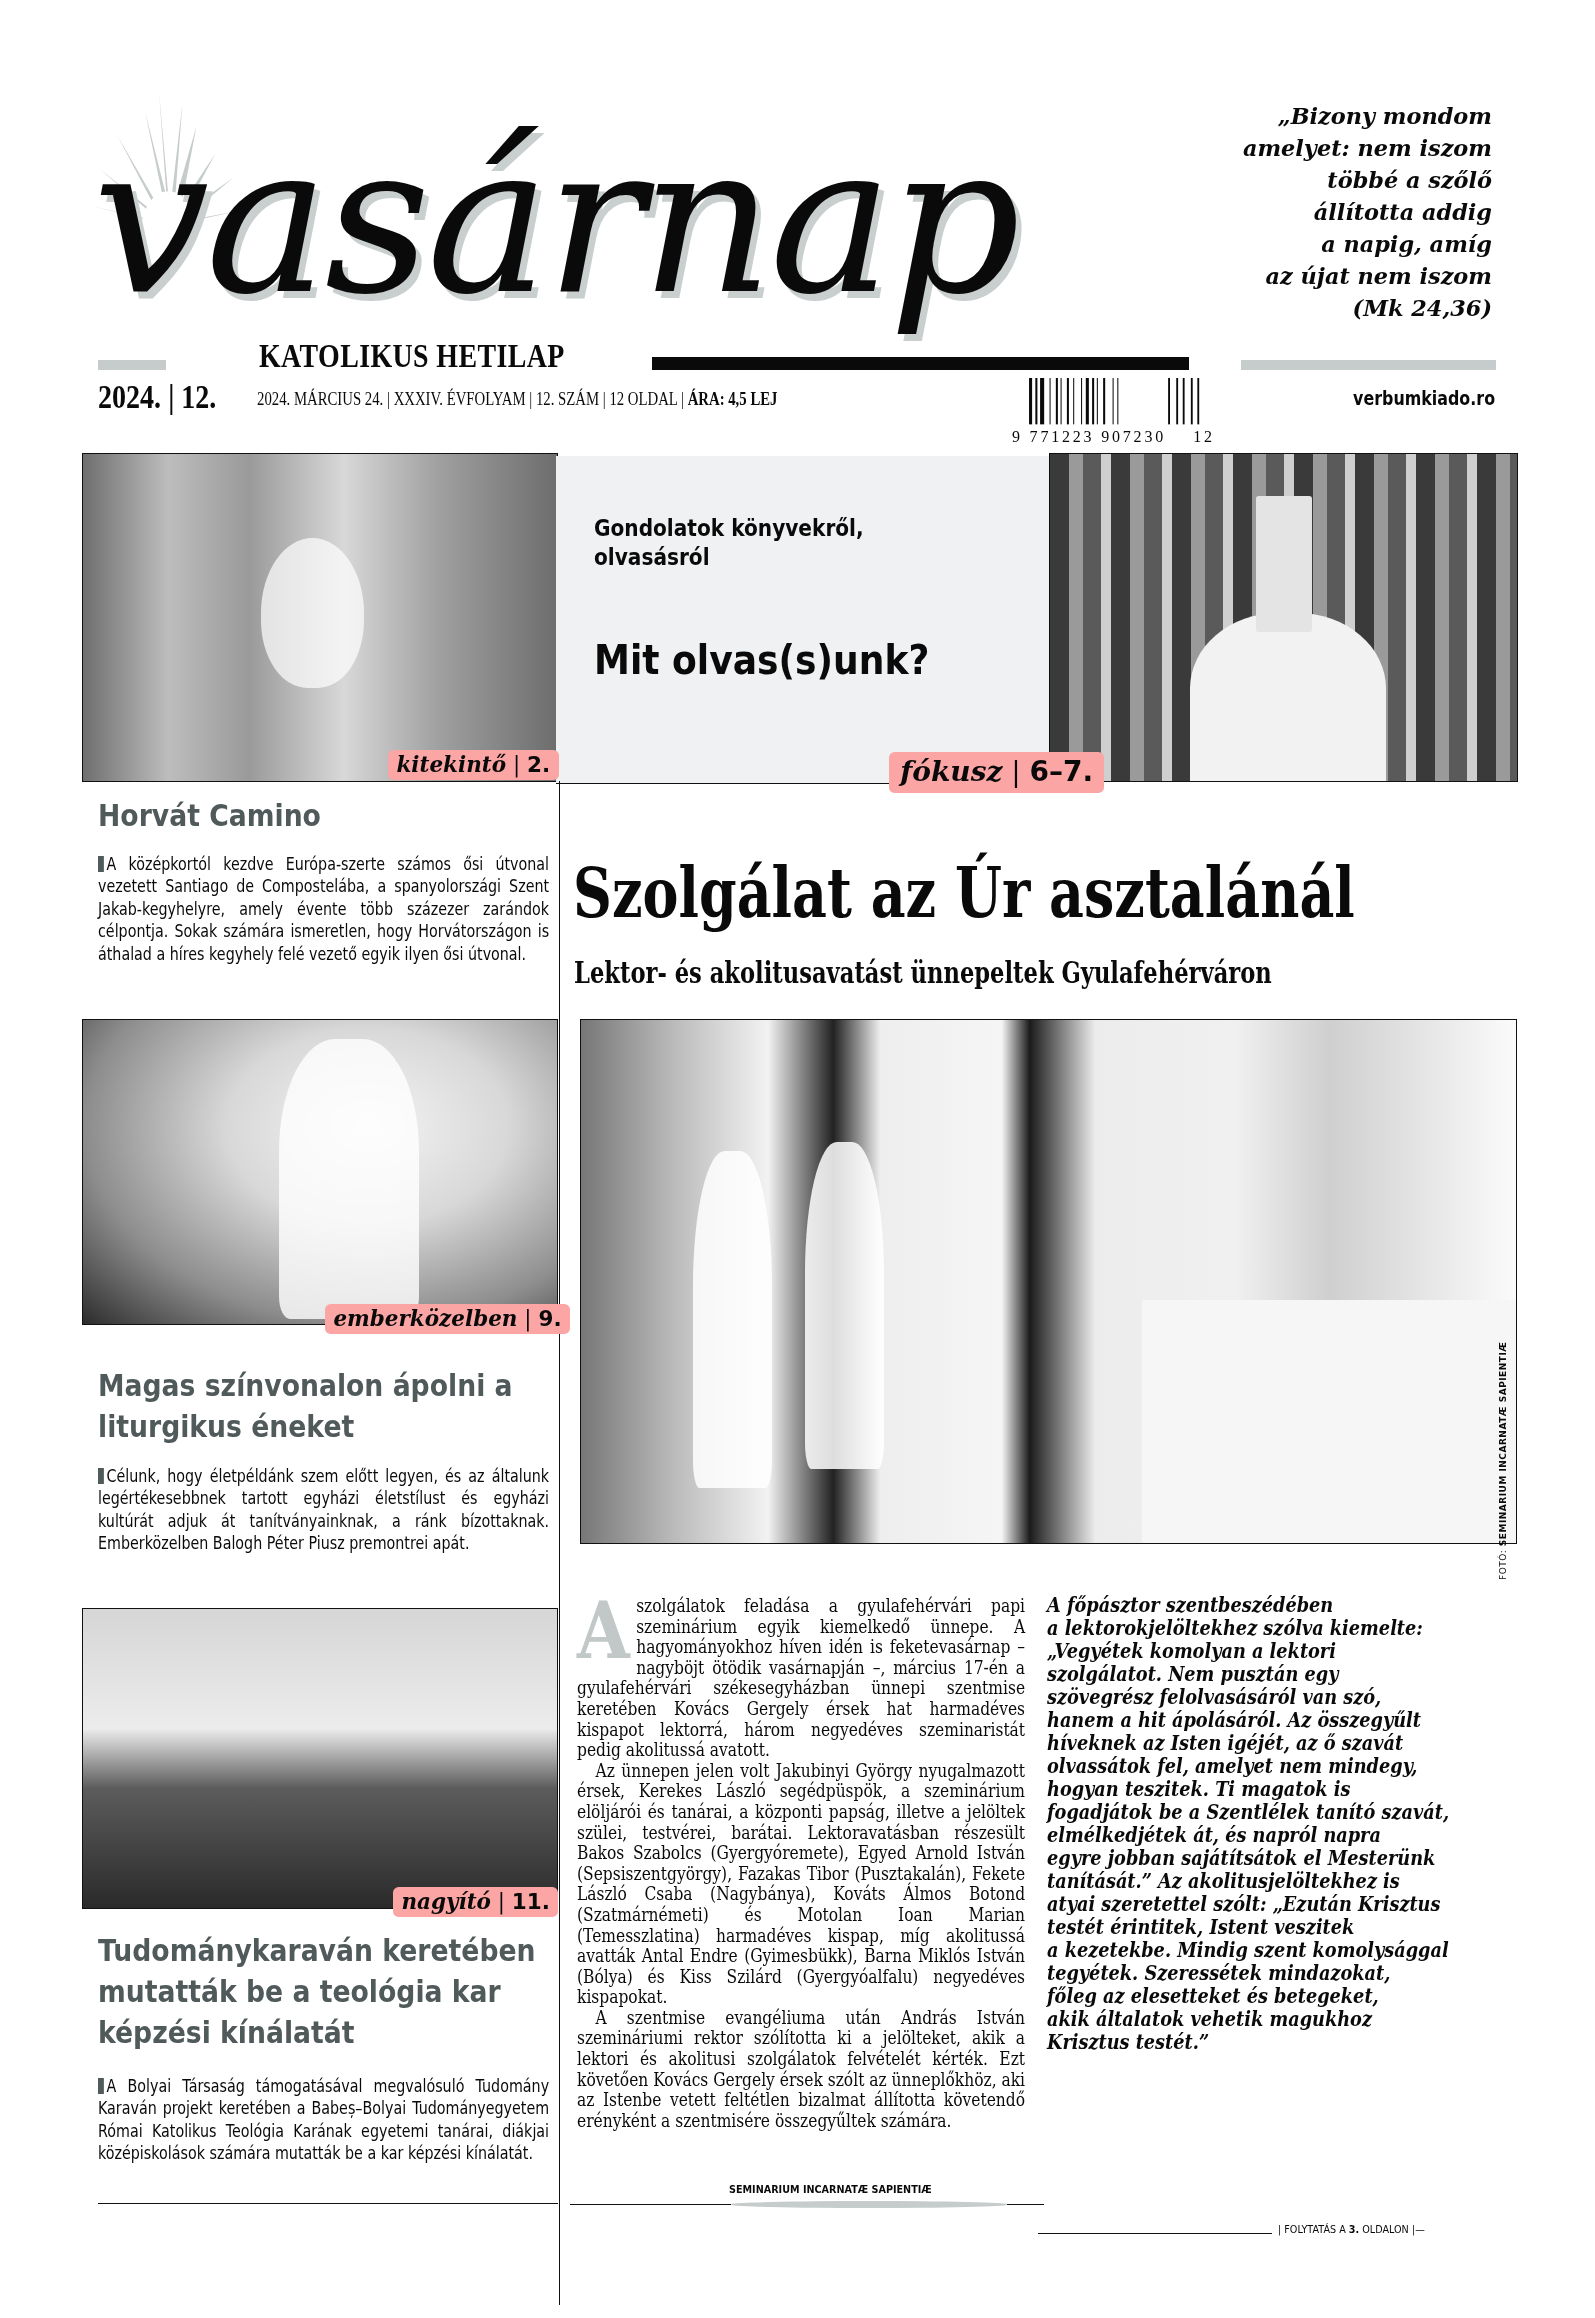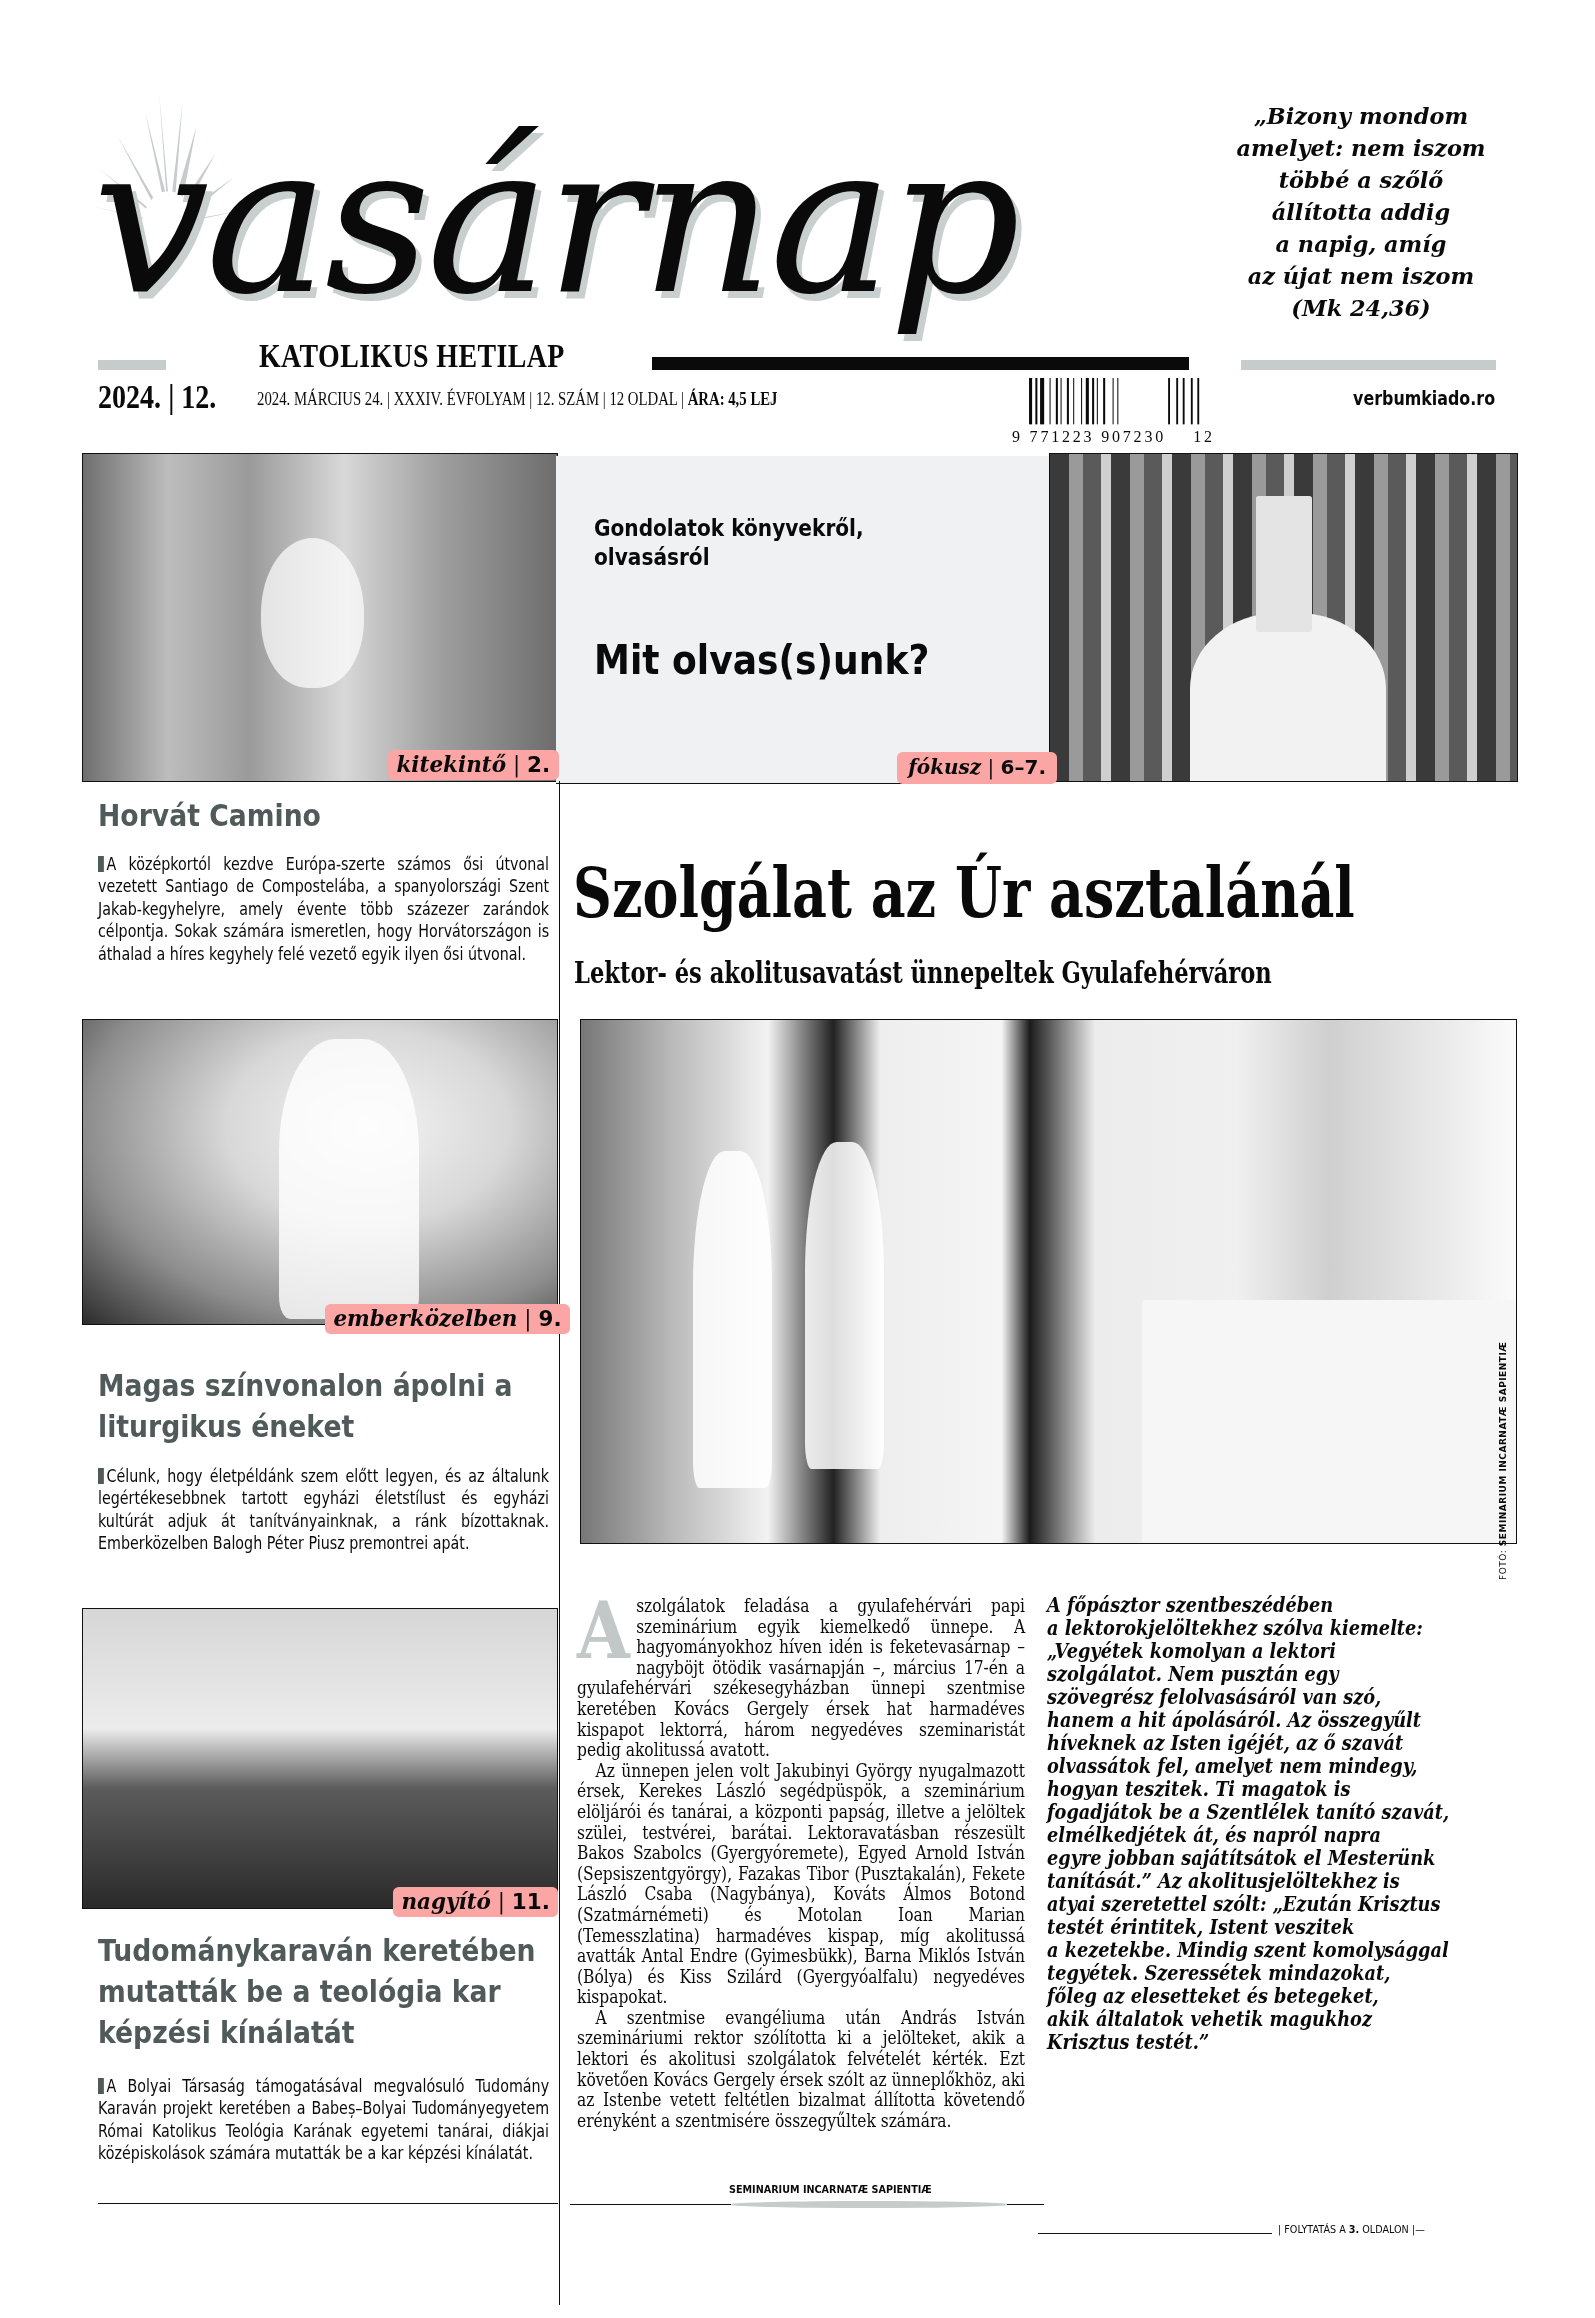--- a/index.html
+++ b/index.html
@@ -10,39 +10,39 @@
   .sun { left: 89px; top: 84px; width: 159px; height: 140px; }
   .masthead-title { left: 93px; top: 117px; font-family: "DejaVu Serif", serif; font-style: italic; font-size: 206px; line-height: 1; letter-spacing: -3.7px; color: #0a0a0a; text-shadow: 5.6px 6.5px 0 #c9cfcf; }
   .subtitle-bar-left { left: 98px; top: 360px; width: 68px; height: 10.3px; background: #c5cccb; }
   .subtitle { left: 259px; top: 337px; font-family: "Liberation Serif", serif; font-weight: bold; font-size: 34px; letter-spacing: 0.5px; transform: scaleX(0.82); transform-origin: left; }
   .subtitle-bar-right { left: 652px; top: 357px; width: 537px; height: 13px; background: #0a0a0a; }
   .issue { left: 98px; top: 379px; font-family: "Liberation Serif", serif; font-weight: bold; font-size: 33px; transform: scaleX(0.85); transform-origin: left; }
   .issue-meta { left: 257px; top: 389px; font-family: "Liberation Serif", serif; font-size: 18px; transform: scaleX(0.82); transform-origin: left; white-space: nowrap; }
   .issue-meta b { font-weight: bold; }
   .barcode { left: 1019px; top: 378px; width: 187px; height: 51px; }
   .barcode-digits { left: 1012px; top: 428px; font-family: Liberation Serif, serif; font-size: 16px; letter-spacing: 2.8px; }
-  .quote { right: 103px; top: 100px; width: 262px; text-align: center; font-family: "DejaVu Serif", serif; font-style: italic; font-weight: bold; font-size: 22.4px; line-height: 32px; }
+  .quote { right: 103px; top: 100px; width: 262px; text-align: right; font-family: "DejaVu Serif", serif; font-style: italic; font-weight: bold; font-size: 22.4px; line-height: 32px; }
   .quote-bar { left: 1241px; top: 360px; width: 255px; height: 10.3px; background: #c5cccb; }
   .website { right: 100px; top: 388px; font-family: "DejaVu Sans", sans-serif; font-weight: bold; font-size: 18.7px; transform: scaleX(0.85); transform-origin: right; }
 
   
   .photo { background: #888; border: 1.4px solid #111; overflow: hidden; }
   .ph1 { left: 82px; top: 453px; width: 474px; height: 327px; background: linear-gradient(90deg,#6f6f6f 0%,#bdbdbd 18%,#9a9a9a 35%,#d8d8d8 55%,#a0a0a0 75%,#6d6d6d 100%); }
   .focus-box { left: 556px; top: 456px; width: 495px; height: 327px; background: #eff1f2; border-bottom: 1.4px solid #111; }
   .ph2 { left: 1049px; top: 453px; width: 467px; height: 327px; background: repeating-linear-gradient(90deg,#3a3a3a 0 18.7px,#9a9a9a 18.7px 33px,#5a5a5a 33px 51px,#cfcfcf 51px 61px); }
   .ph3 { left: 82px; top: 1019px; width: 474px; height: 304px; background: radial-gradient(ellipse at 60% 35%, #f4f4f4 0%, #d8d8d8 35%, #8d8d8d 70%, #2c2c2c 100%); }
   .ph4 { left: 580px; top: 1019px; width: 935px; height: 523px; background: linear-gradient(90deg,#777 0%,#bbb 10%,#f2f2f2 20%,#222 27%,#eeeeee 32%,#f5f5f5 45%,#1b1b1b 48%,#ececec 55%,#f0f0f0 70%,#cfcfcf 80%,#fbfbfb 100%); }
   .ph5 { left: 82px; top: 1608px; width: 474px; height: 299px; background: linear-gradient(180deg,#d6d6d6 0%,#ececec 40%,#5c5c5c 60%,#2a2a2a 100%); }
   .photo-figure { position: absolute; background: rgba(255,255,255,0.55); border-radius: 40% 40% 8% 8%; }
 
   .tag { background: #fca5a5; border-radius: 5.6px; padding: 1.9px 8.4px 2.8px 8.4px; font-family: "DejaVu Serif", serif; font-size: 21.5px; white-space: nowrap; }
   .tag i { font-style: italic; font-weight: bold; }
   .tag b { font-family: "DejaVu Sans", sans-serif; font-weight: bold; }
   .tag-kitekinto { left: 388px; top: 750px; }
-  .tag-fokusz { left: 889px; top: 752px; font-size: 20px; padding: 2.8px 11.2px 5.6px 11.2px; margin-left: 8px; }
+  .tag-fokusz { left: 889px; top: 752px; font-size: 28px; padding: 2.8px 11.2px 5.6px 11.2px; }
   .tag-ember { left: 325px; top: 1304px; }
   .tag-nagyito { left: 393px; top: 1887px; }
 
   .focus-kicker { left: 594px; top: 514px; font-family: "DejaVu Sans", sans-serif; font-weight: bold; font-size: 23.4px; line-height: 29px; transform: scaleX(0.86); transform-origin: left; }
   .focus-title { left: 594px; top: 636px; font-family: "DejaVu Sans", sans-serif; font-weight: bold; font-size: 41px; transform: scaleX(0.88); transform-origin: left; white-space: nowrap; }
 
   .col-divider { left: 559px; top: 781px; width: 1.4px; height: 1524px; background: #111; }
 
   .side-head { font-family: "DejaVu Sans", sans-serif; font-weight: bold; color: #515a5b; font-size: 31px; line-height: 41px; transform: scaleX(0.86); transform-origin: left; width: 537px; }
   .side-body { font-family: "DejaVu Sans", sans-serif; font-size: 17px; line-height: 22.4px; text-align: justify; width: 537px; transform: scaleX(0.84); transform-origin: left; }

